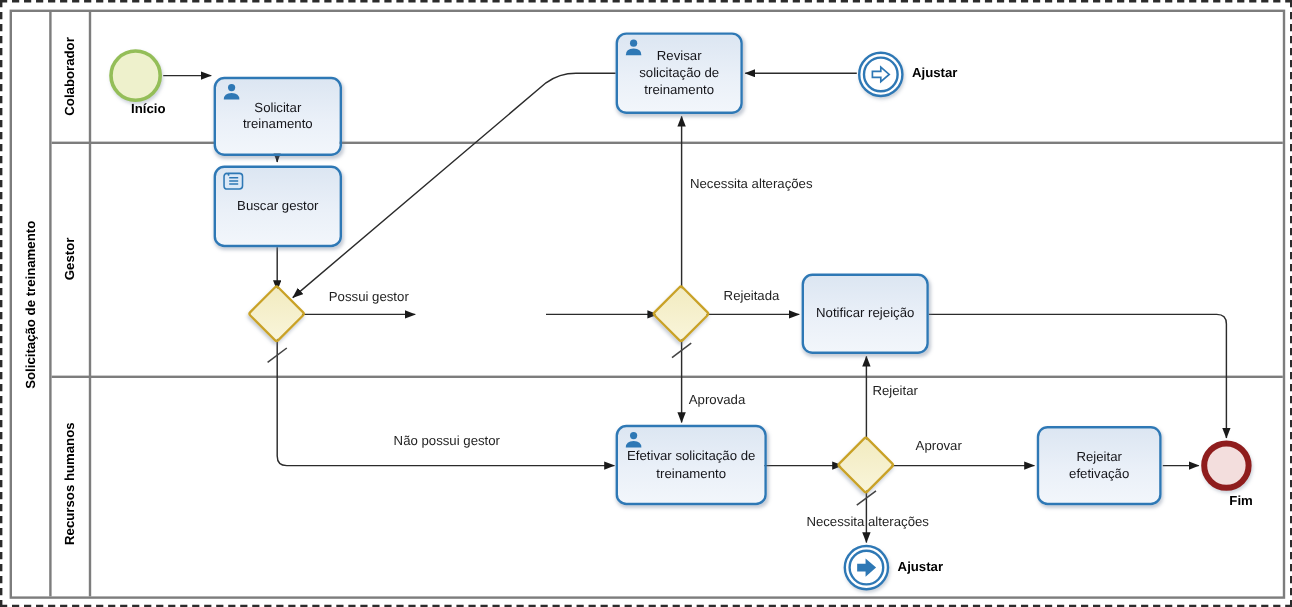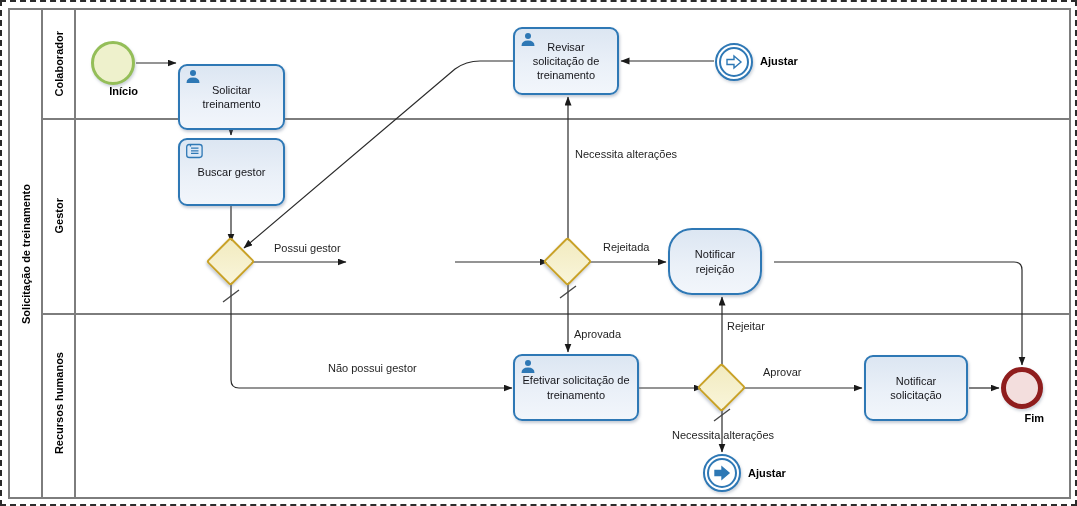--- a/index.html
+++ b/index.html
@@ -138,38 +138,38 @@
       </svg>
     </span>
     <span>Buscar gestor</span>
   </div>
 
   <div class="gateway" style="left:213px;top:244px;"></div>
 
 
   <div class="gateway" style="left:550px;top:244px;"></div>
 
-  <div class="task" style="left:668px;top:228px;width:94px;height:67px;border-radius:24px;">
+  <div class="task" style="left:668px;top:228px;width:106px;height:67px;">
     <span>Notificar rejeição</span>
   </div>
 
   <div class="task" style="left:513px;top:354px;width:126px;height:67px;">
     <span class="task-icon">
       <svg width="16" height="15" viewBox="0 0 16 15">
           <circle cx="8" cy="4" r="3" fill="#2e78b5"></circle>
           <path d="M1.5 14 q0 -5.5 6.5 -5.5 q6.5 0 6.5 5.5 z" fill="#2e78b5"></path>
         </svg>
     </span>
     <span>Efetivar solicitação de treinamento</span>
   </div>
 
   <div class="gateway" style="left:704px;top:370px;"></div>
 
   <div class="task" style="left:864px;top:355px;width:104px;height:66px;">
-    <span>Notificar solicitação</span>
+    <span>Rejeitar efetivação</span>
   </div>
 
   <div class="event-end" style="left:1001px;top:367px;"></div>
   <div class="node-label" style="left:1000px;top:412px;width:44px;text-align:right;">Fim</div>
 
   <div class="event-link" style="left:703px;top:454px;">
     <span style="line-height:0;">
       <svg width="20" height="20" viewBox="0 0 20 20">
           <path d="M3 7.5 h7 V4 l7 6 -7 6 v-3.5 H3 z" fill="#2e78b5" stroke="#2e78b5" stroke-width="1.4"></path>
         </svg>

